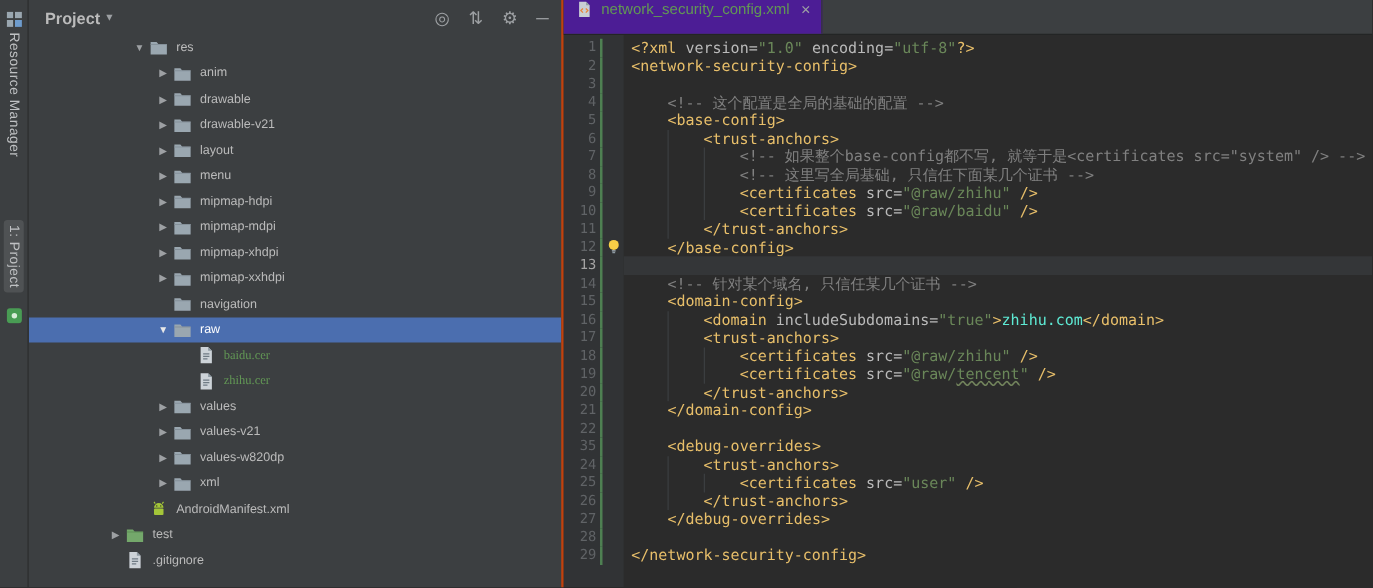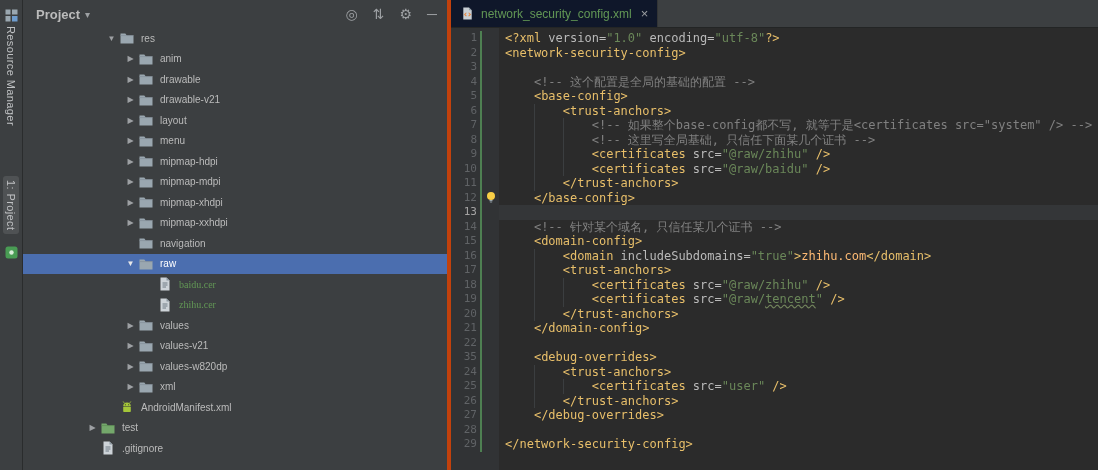--- a/index.html
+++ b/index.html
@@ -26,21 +26,21 @@
     writing-mode:vertical-rl;
     font-size:11px; color:#bfc1c3; letter-spacing:0.4px; white-space:nowrap;
   }
   .stripe-gap { height:46px; flex:none; }
   .s-icon { display:inline-flex; }
   .s-icon.bottom { margin-top:12px; cursor:pointer; }
 
   
   .panel {
     width:428px; flex:none; background:#3c3f41;
-    border-right:4px solid #c2410c;
+    border-right:2px solid #c2410c;
     display:flex; flex-direction:column; overflow:hidden;
   }
   .panel-header { height:28px; flex:none; display:flex; align-items:center; padding:0 10px 0 13px; }
   .panel-title { font-weight:bold; color:#bbbbbb; cursor:pointer; }
   .panel-caret { color:#9da0a3; font-size:10px; margin-left:5px; cursor:pointer; }
   .header-icons { margin-left:auto; display:flex; align-items:center; gap:15px; }
   .hicon { color:#9da0a3; font-size:14px; line-height:1; cursor:pointer; }
 
   .tree { flex:1; overflow:hidden; }
   .tree-row { height:20.5px; display:flex; align-items:center; white-space:nowrap; cursor:pointer; }
@@ -49,22 +49,22 @@
   .arrow { width:15px; flex:none; text-align:center; font-size:8px; color:#9da0a3; }
   .tree-row.selected .arrow { color:#e8e8e8; }
   .ticon { width:16px; height:16px; flex:none; margin-right:6px; display:inline-flex; align-items:center; justify-content:center; }
   .tlabel { font-size:10px; color:#bbbbbb; }
   .tlabel.green { color:#629755;font-family:Liberation Serif, serif; }
 
   
   .editor { flex:1; min-width:0; display:flex; flex-direction:column; background:#2b2b2b; }
   .tabbar { height:28px; flex:none; background:#3c3f41; display:flex; align-items:stretch; border-bottom:1px solid #232525; }
   .tab {
-    display:flex; align-items:center; gap:6px; padding:0 9px;
-    background:#0f172a; border-right:1px solid #323435; cursor:pointer;
+    display:flex; align-items:flex-start; gap:6px; padding:0 9px;
+    background:#4c1d95; border-right:1px solid #323435; cursor:pointer;
   }
   .tab-title { font-size:12px; color:#629755; }
   .tab-close { color:#9da0a3; font-size:13px; margin-left:3px; cursor:pointer; }
 
   .editor-body {
     flex:1; display:flex; overflow:hidden; position:relative;
     font-family:"DejaVu Sans Mono","Liberation Mono",monospace;
     font-size:12px; line-height:14.5px;
   }
   .gutter { width:48px; flex:none; background:#313335; padding-top:3px; }
@@ -74,21 +74,21 @@
   .gutter-mark { width:2px; height:14.5px; margin-left:3px; flex:none; background:#4e8052; }
   .gutter-icon { width:17px; height:14.5px; flex:none; position:relative; display:flex; align-items:center; justify-content:center; }
 
   .code { flex:1; min-width:0; padding-top:3px; position:relative; }
   .code-row { height:14.5px; white-space:pre; padding-left:6px; position:relative; }
   .code-row.caret-line { background:#343638; }
   .t { color:#e8bf6a; }   
   .a { color:#bababa; }   
   .v { color:#6a8759; }   
   .c { color:#808080; }   
-  .x { color:#fdba74;text-align:right; }   
+  .x { color:#5eead4;text-align:right; }   
   .p { color:#a9b7c6; }   
   .u { text-decoration:underline; text-decoration-style:wavy; text-decoration-color:#72845c; text-decoration-skip-ink:none; }
   .guide { position:absolute; width:1px; background:#3b3e40; }
 </style>
 </head>
 <body>
 
 <div class="app">
 
   <div class="stripe">

